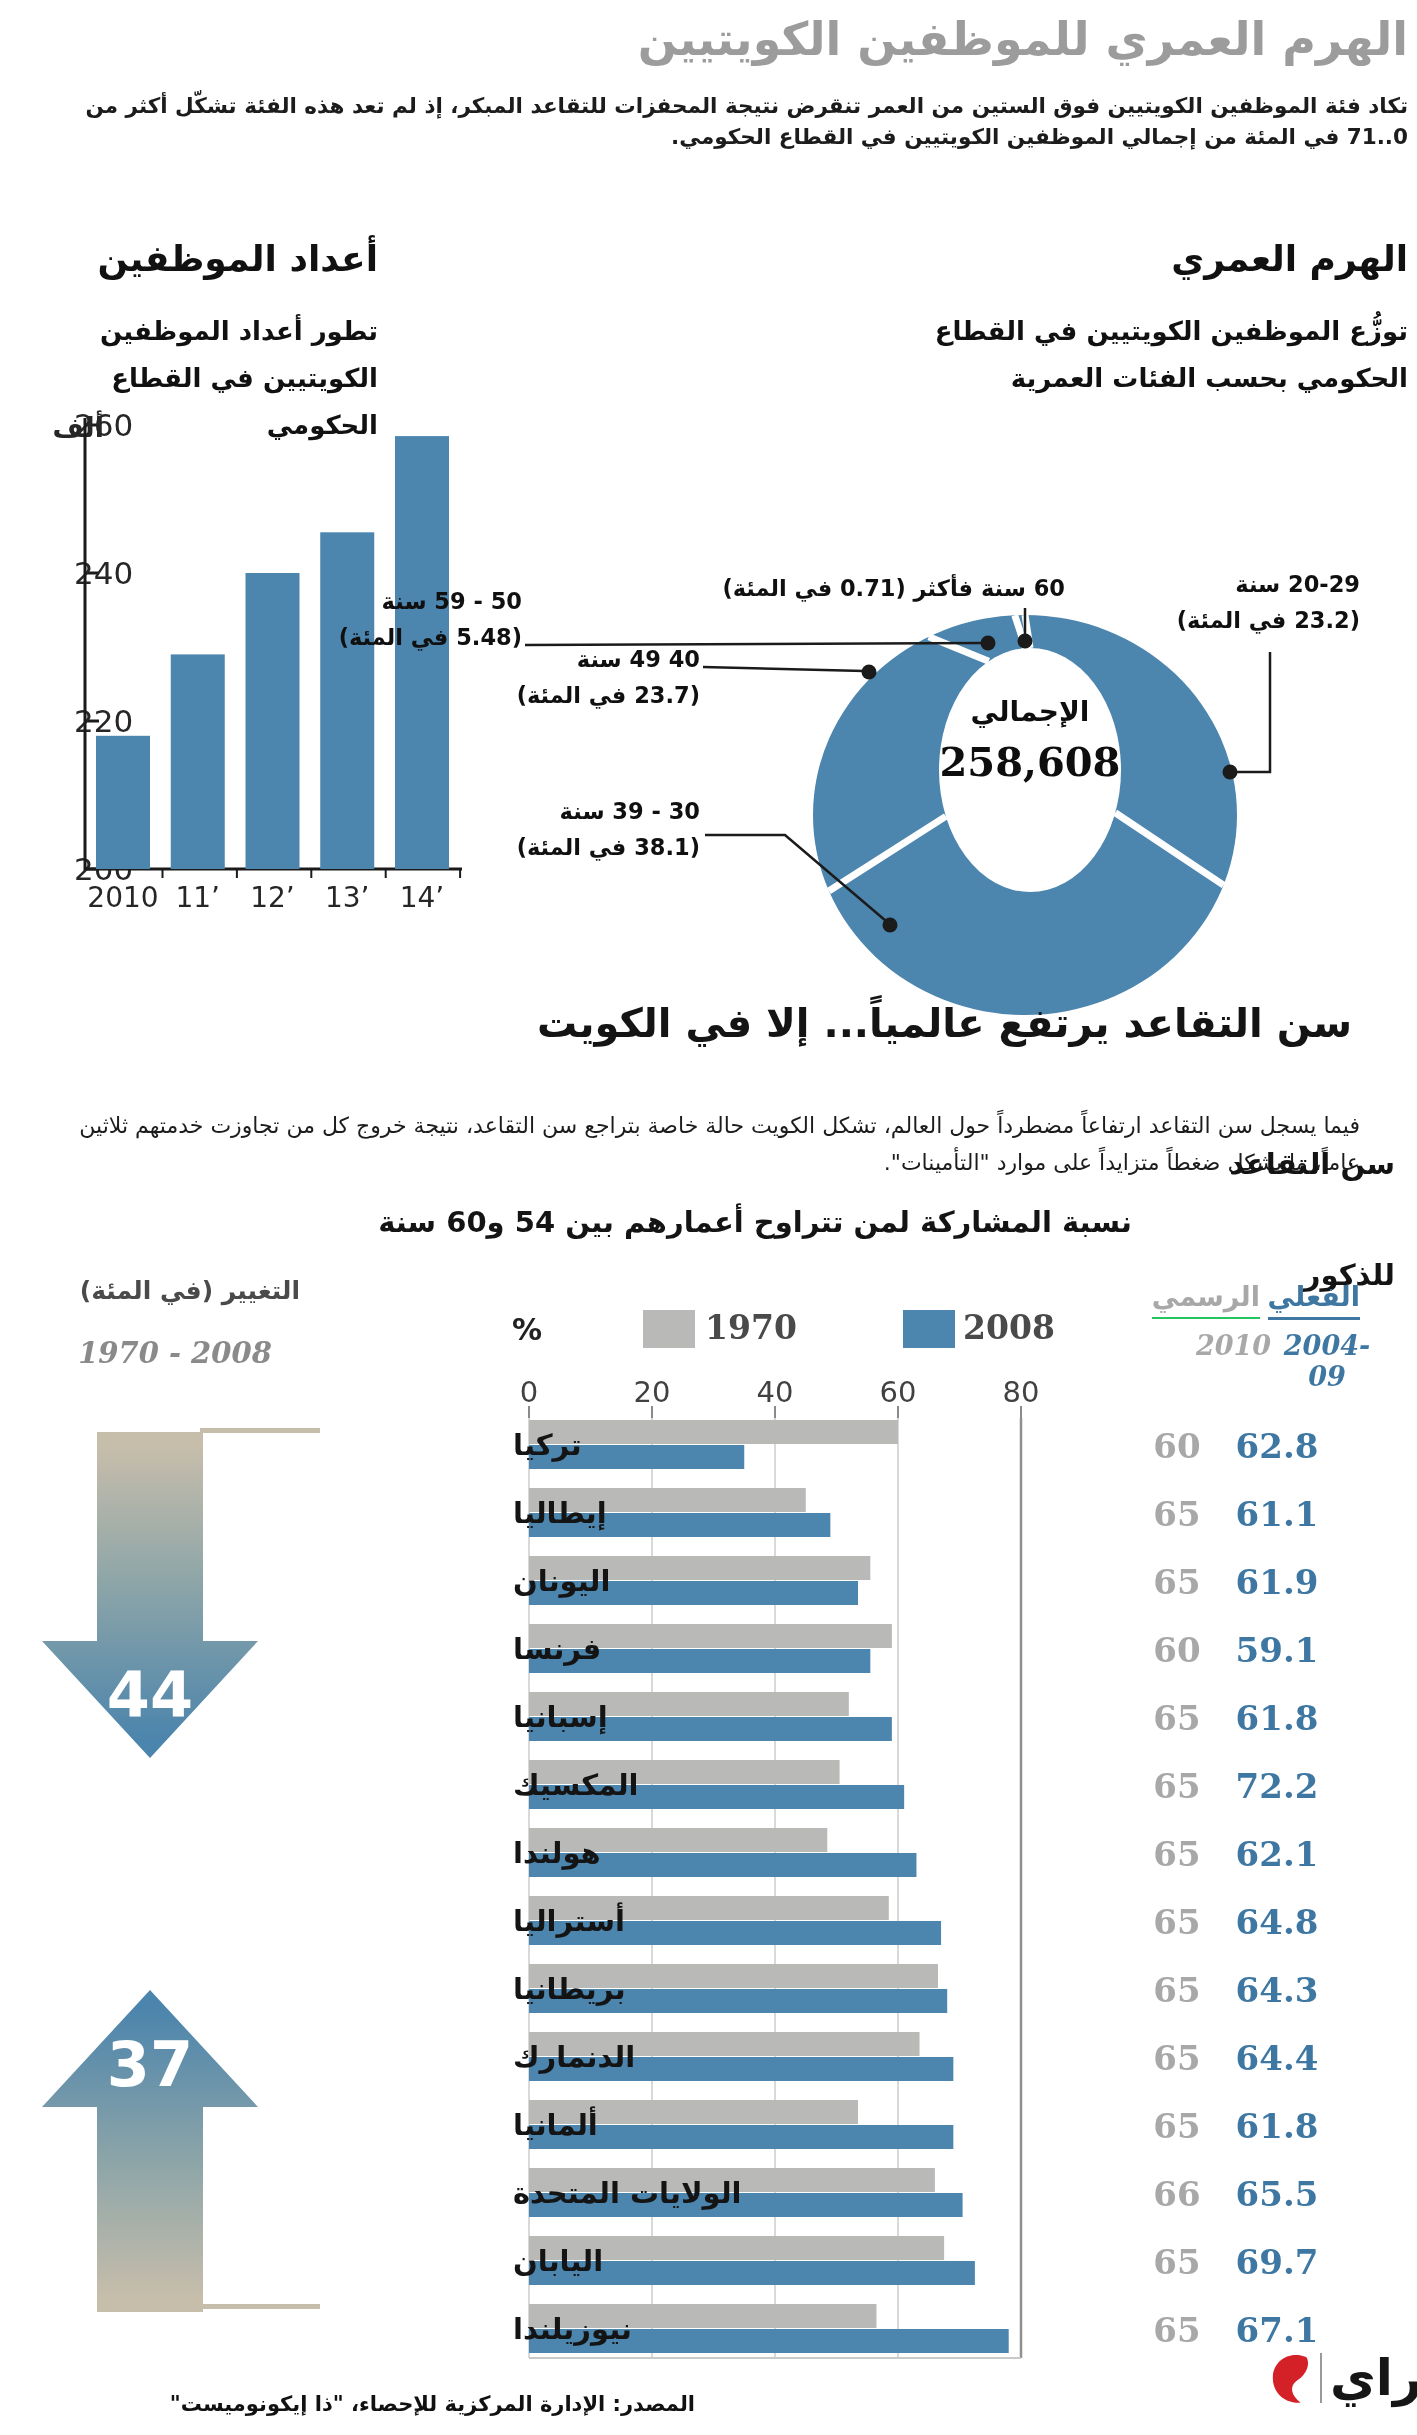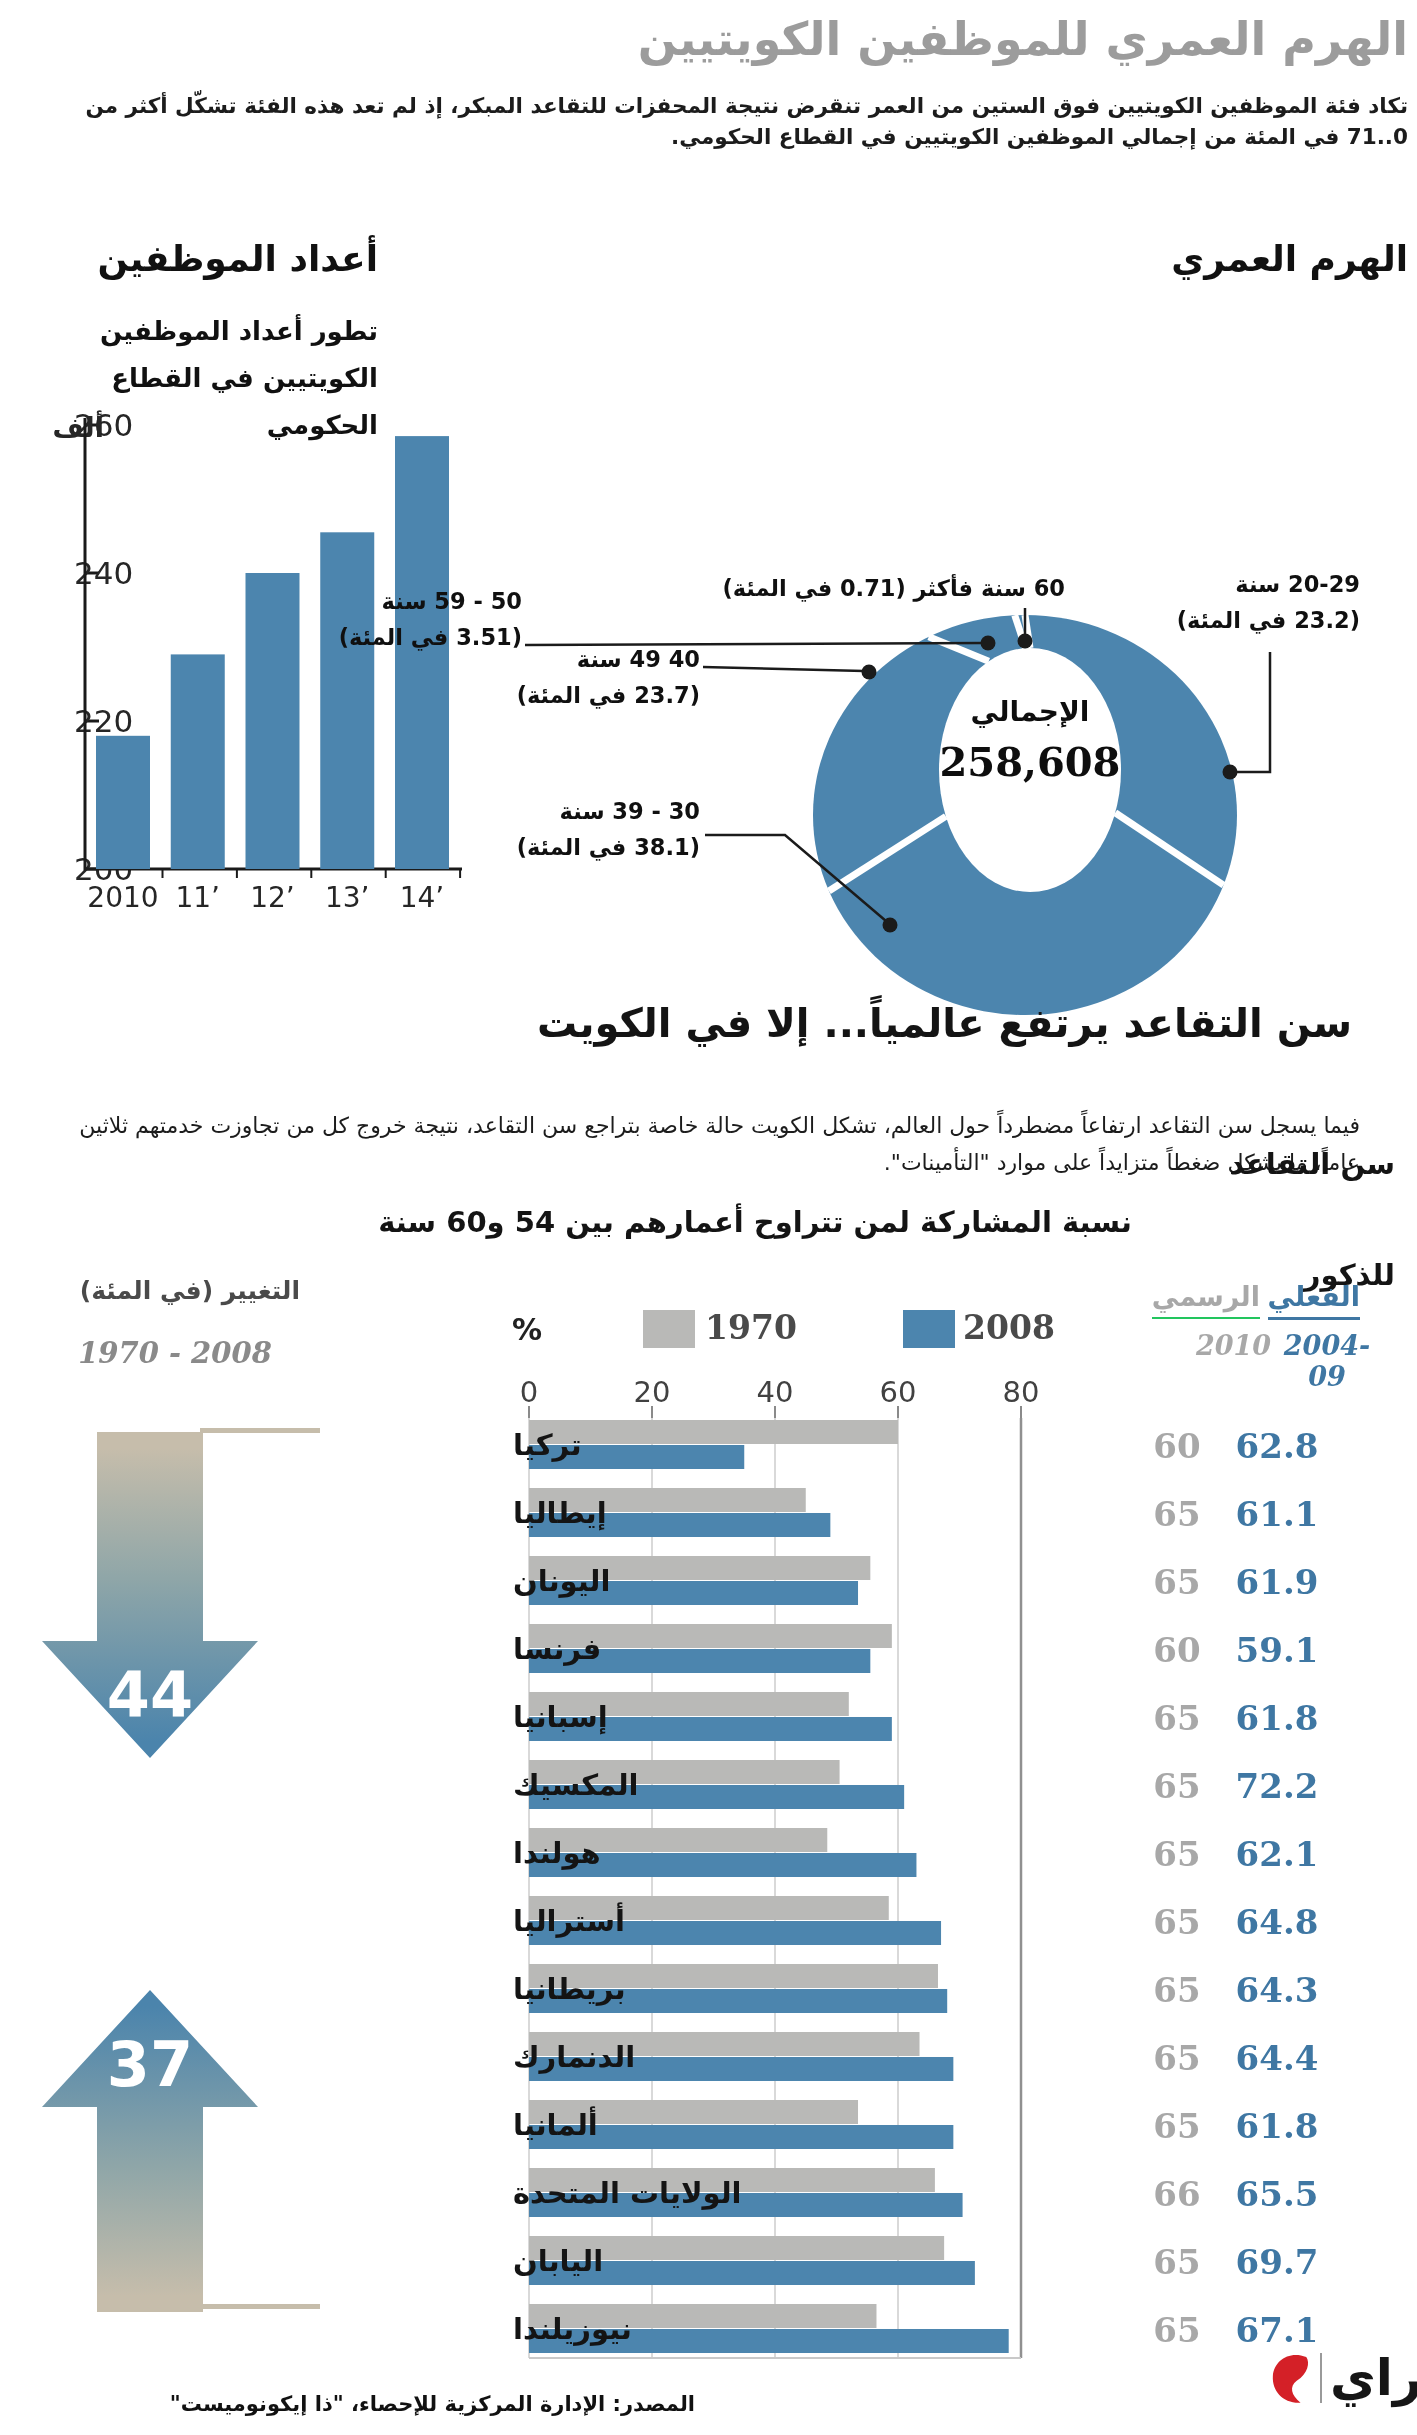--- a/index.html
+++ b/index.html
@@ -64,20 +64,21 @@
       <line x1="311.3" y1="869" x2="311.3" y2="878" stroke="#1a1a1a" stroke-width="2"></line>
       <rect x="320.25" y="532.3" width="54" height="336.70000000000005" fill="#4c85ae"></rect>
       <text x="347.25" y="907" text-anchor="middle" font-size="28" fill="#262626">’13</text>
       <line x1="385.70000000000005" y1="869" x2="385.70000000000005" y2="878" stroke="#1a1a1a" stroke-width="2"></line>
       <rect x="395" y="436.09999999999997" width="54" height="432.90000000000003" fill="#4c85ae"></rect>
       <text x="422" y="907" text-anchor="middle" font-size="28" fill="#262626">’14</text>
       <line x1="460.1" y1="869" x2="460.1" y2="878" stroke="#1a1a1a" stroke-width="2"></line>
     </svg>
 
   <div class="abs sec-head" style="right:9px;top:238px;width:420px;">الهرم العمري</div>
+  <div class="abs sec-sub" style="right:9px;top:308px;width:562px;">توزُّع الموظفين الكويتيين في القطاع الحكومي بحسب الفئات العمرية</div>
 
   <svg id="donut-chart" class="abs" style="left:500px;top:540px;" width="917" height="500" viewBox="500 540 917 500">
       <ellipse cx="1025" cy="815" rx="212" ry="200" fill="#4c85ae"></ellipse>
       <ellipse cx="1030" cy="770" rx="91" ry="122" fill="#ffffff"></ellipse>
       <line x1="1030" y1="648" x2="1025" y2="615" stroke="#ffffff" stroke-width="7"></line>
       <line x1="1115.2260396940856" y1="812.7651870633335" x2="1223.5485759906169" y2="885.1068640382517" stroke="#ffffff" stroke-width="7"></line>
       <line x1="945.8179741780643" y1="816.3330496536597" x2="828.8836321510948" y2="890.9558191043602" stroke="#ffffff" stroke-width="7"></line>
       <line x1="988.6868645237013" y1="661.2972040490191" x2="928.7540140552161" y2="636.7986951623265" stroke="#ffffff" stroke-width="7"></line>
       <line x1="1025.5990893747353" y1="648.1427533499688" x2="1014.7473290927901" y2="615.2340218851947" stroke="#ffffff" stroke-width="7"></line>
       <line x1="1025" y1="608" x2="1025" y2="636" stroke="#1b1b1b" stroke-width="2.5" fill="none"></line>
@@ -95,21 +96,21 @@
   <div class="abs dlabel one-line" style="right:352px;top:570px;width:420px;">
     <span>60 سنة فأكثر</span>
     <span>(0.71 في المئة)</span>
   </div>
   <div class="abs dlabel" style="right:57px;top:566px;width:230px;">
     <span>20-29 سنة</span>
     <span>(23.2 في المئة)</span>
   </div>
   <div class="abs dlabel" style="right:895px;top:583px;width:240px;">
     <span>50 - 59 سنة</span>
-    <span>(3.51 في المئة)</span>
+    <span>(5.48 في المئة)</span>
   </div>
   <div class="abs dlabel" style="right:717px;top:641px;width:240px;">
     <span>40 49 سنة</span>
     <span>(23.7 في المئة)</span>
   </div>
   <div class="abs dlabel" style="right:717px;top:793px;width:240px;">
     <span>30 - 39 سنة</span>
     <span>(38.1 في المئة)</span>
   </div>
 

